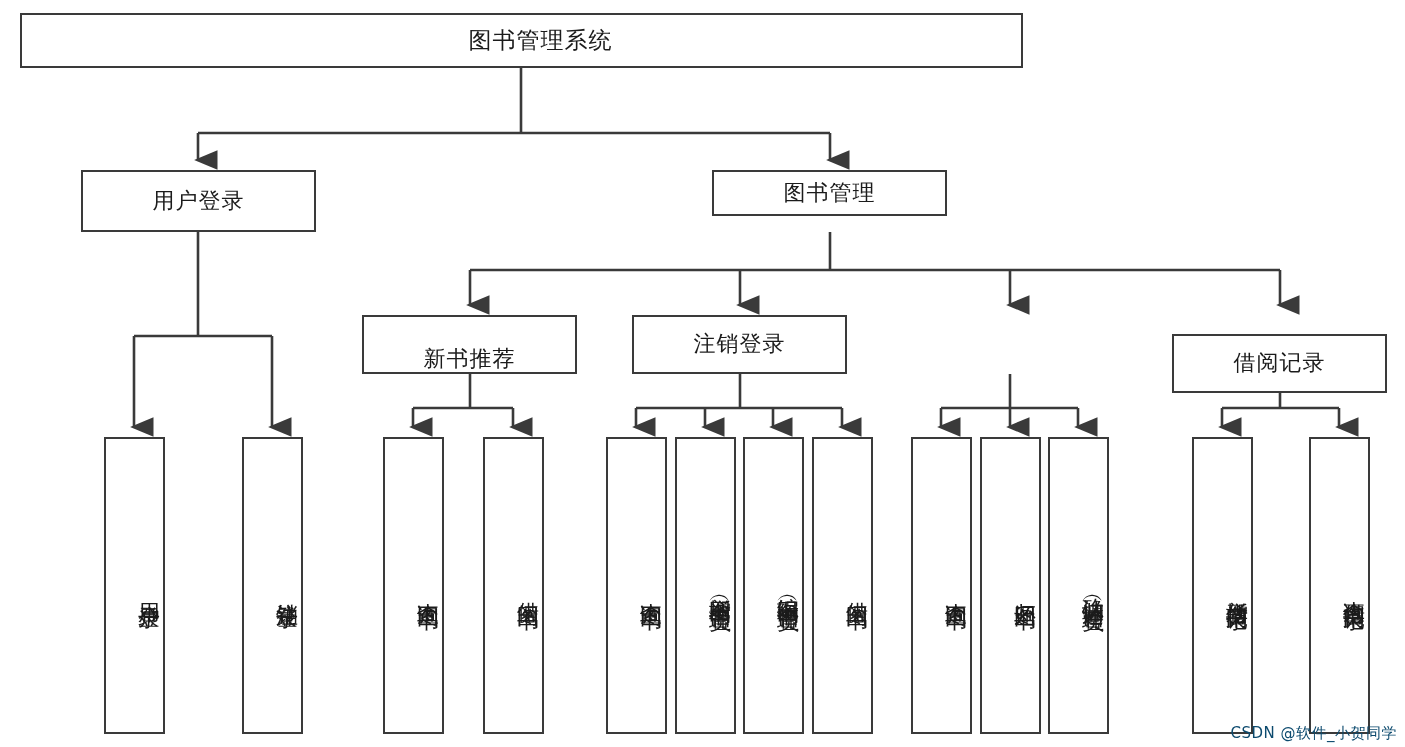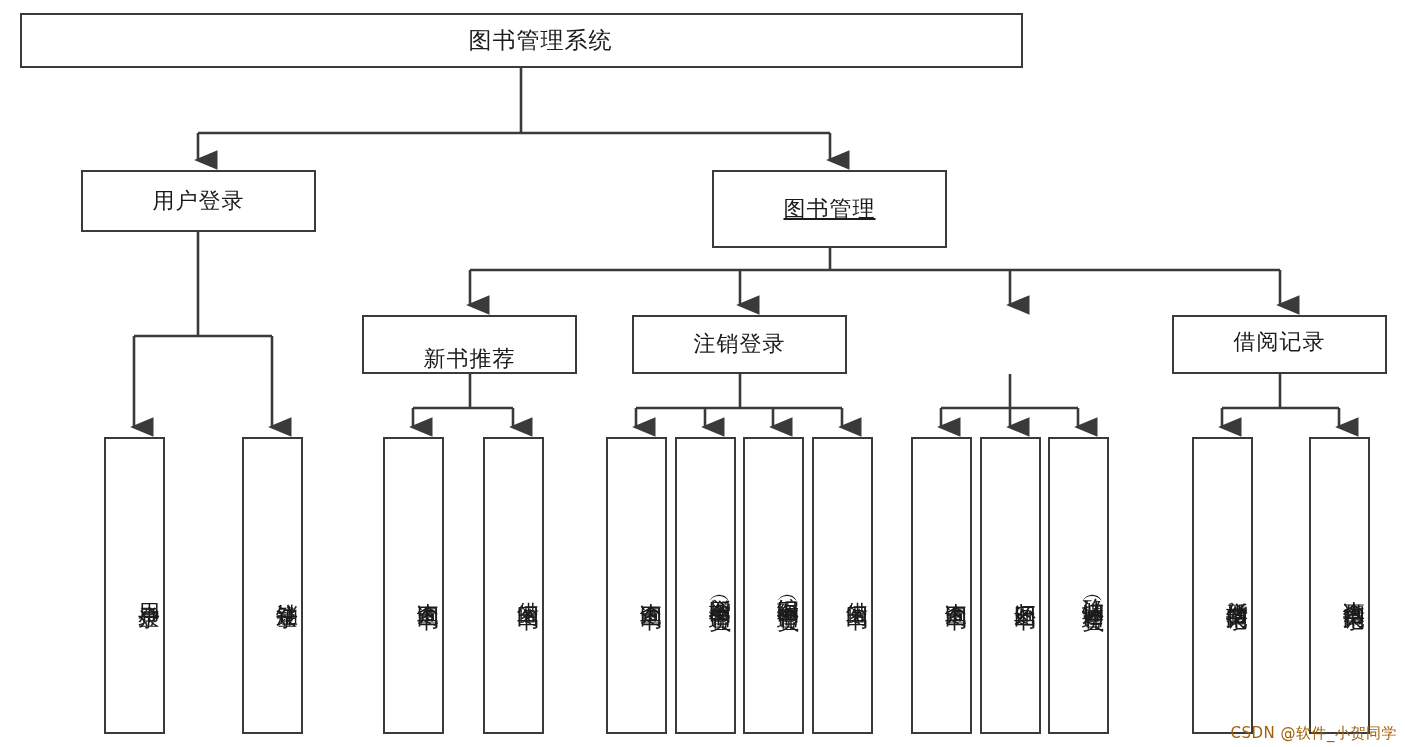--- a/index.html
+++ b/index.html
@@ -57,21 +57,21 @@
   }
   .node-v > span {
     writing-mode: vertical-rl;
     text-orientation: upright;
   }
   .watermark {
     position: absolute;
     right: 8px;
     bottom: 4px;
     font-size: 15px;
-    color: #a16207;
+    color: #0c4a6e;
     letter-spacing: 0.5px;
     white-space: nowrap;
   }
 </style>
 </head>
 <body>
 
 <div id="canvas">
 
   <svg id="wires" viewBox="0 0 1405 747" width="1405" height="747" xmlns="http://www.w3.org/2000/svg">
@@ -124,31 +124,31 @@
     </g>
   </svg>
 
   <div class="node node-h node-root" style="left:20px; top:13px; width:1003px; height:55px;padding-left:38px;">
     <span>图书管理系统</span>
   </div>
 
   <div class="node node-h" style="left:81px; top:170px; width:235px; height:62px;">
     <span>用户登录</span>
   </div>
-  <div class="node node-h" style="left:712px; top:170px; width:235px; height:78px;text-decoration:underline;">
+  <div class="node node-h" style="left:712px; top:170px; width:235px; height:46px;">
     <span>图书管理</span>
   </div>
 
   <div class="node node-h" style="left:362px; top:315px; width:215px; height:59px;align-items:flex-end;">
     <span>新书推荐</span>
   </div>
   <div class="node node-h" style="left:632px; top:315px; width:215px; height:59px;">
     <span>注销登录</span>
   </div>
-  <div class="node node-h" style="left:1172px; top:315px; width:215px; height:59px;font-family:Liberation Mono, monospace;">
+  <div class="node node-h" style="left:1172px; top:334px; width:215px; height:59px;">
     <span>借阅记录</span>
   </div>
 
   <div class="node node-v" style="left:104px; top:437px; width:61px; height:297px;">
     <span>用户登录</span>
   </div>
   <div class="node node-v" style="left:242px; top:437px; width:61px; height:297px;">
     <span>注销登录</span>
   </div>
 

